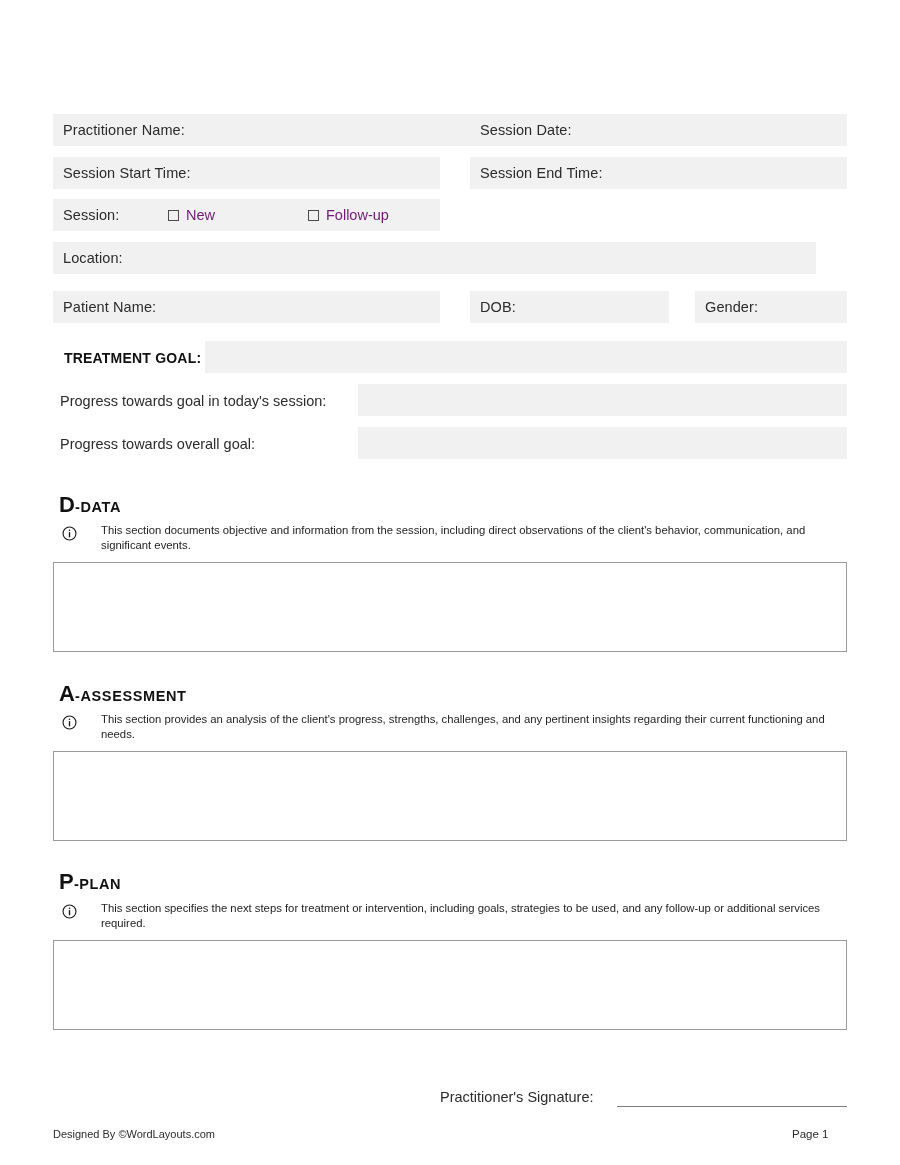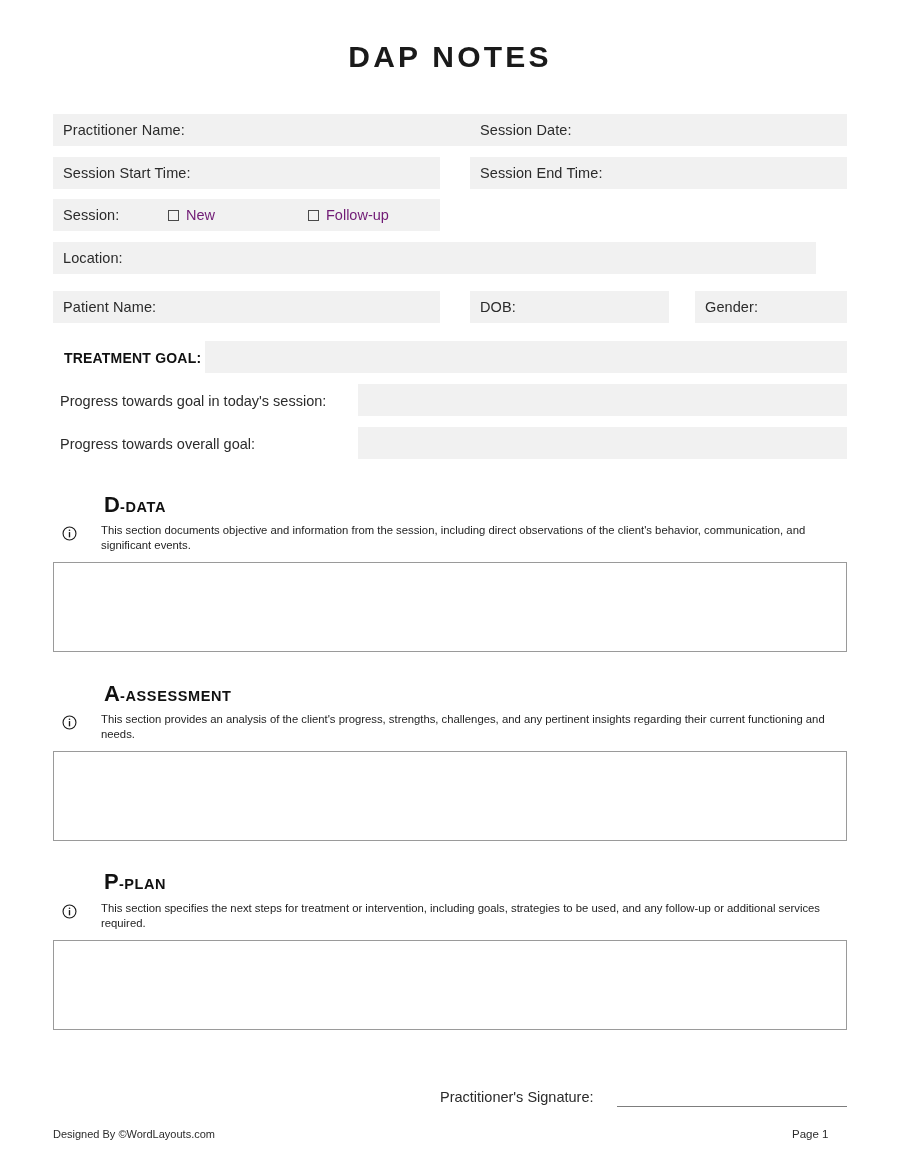--- a/index.html
+++ b/index.html
@@ -87,21 +87,20 @@
     position: absolute;
     background: #f1f1f1;
     height: 32px;
   }
 
   
   .sec-head {
     position: absolute;
     color: #111;
     white-space: nowrap;
-    margin-left: 45px;
   }
   .sec-head .big {
     font-size: 22px;
     font-weight: 700;
     letter-spacing: .2px;
   }
   .sec-head .small {
     font-size: 14.5px;
     font-weight: 700;
     letter-spacing: .6px;
@@ -158,21 +157,20 @@
     position: absolute;
     font-size: 11.5px;
     color: #2b2b2b;
   }
 </style>
 </head>
 <body>
 
 <div class="page">
 
-  <div class="doc-title">DAP NOTES</div>
 
   <div class="field" style="left:53px; top:114px; width:450px;">
     <span class="lbl">Practitioner Name:</span>
   </div>
   <div class="field" style="left:470px; top:114px; width:377px;">
     <span class="lbl">Session Date:</span>
   </div>
 
   <div class="field" style="left:53px; top:157px; width:387px;">
     <span class="lbl">Session Start Time:</span>

